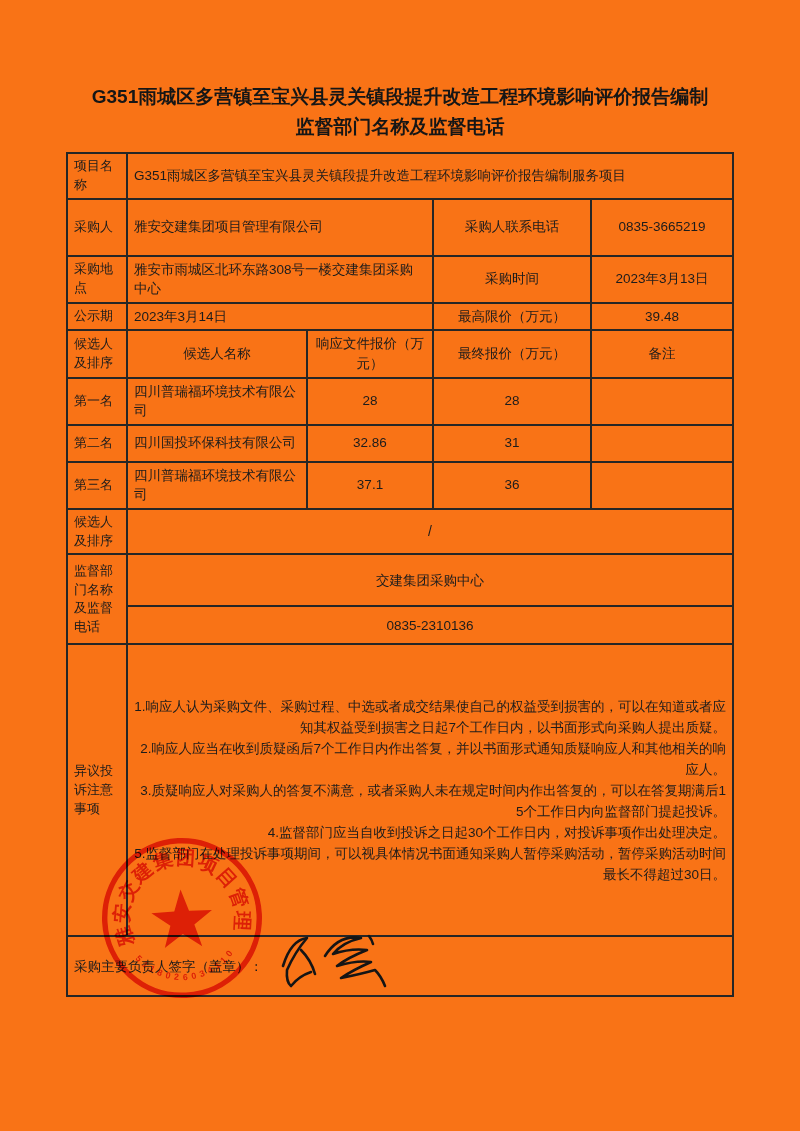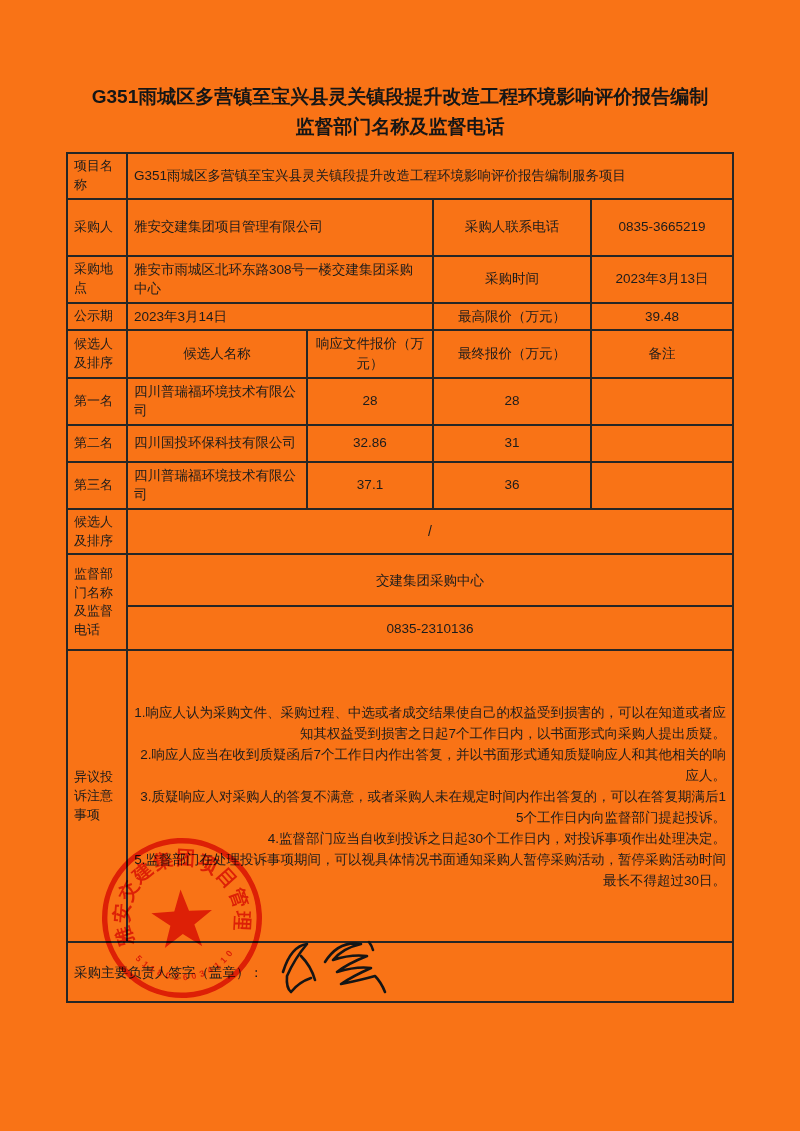--- a/index.html
+++ b/index.html
@@ -103,21 +103,21 @@
 
     <tr style="height:36px">
       <td class="lbl">候选人及排序</td>
       <td class="c slash" colspan="4">/</td>
     </tr>
 
     <tr style="height:52px">
       <td class="lbl" rowspan="2">监督部门名称及监督电话</td>
       <td class="c" colspan="4">交建集团采购中心</td>
     </tr>
-    <tr style="height:44px">
+    <tr style="height:38px">
       <td class="c" colspan="4">0835-2310136</td>
     </tr>
 
     <tr style="height:292px">
       <td class="lbl">异议投诉注意事项</td>
       <td class="l" colspan="4">
         <p class="notice-item">1.响应人认为采购文件、采购过程、中选或者成交结果使自己的权益受到损害的，可以在知道或者应知其权益受到损害之日起7个工作日内，以书面形式向采购人提出质疑。</p>
         <p class="notice-item">2.响应人应当在收到质疑函后7个工作日内作出答复，并以书面形式通知质疑响应人和其他相关的响应人。</p>
         <p class="notice-item">3.质疑响应人对采购人的答复不满意，或者采购人未在规定时间内作出答复的，可以在答复期满后15个工作日内向监督部门提起投诉。</p>
         <p class="notice-item">4.监督部门应当自收到投诉之日起30个工作日内，对投诉事项作出处理决定。</p>

